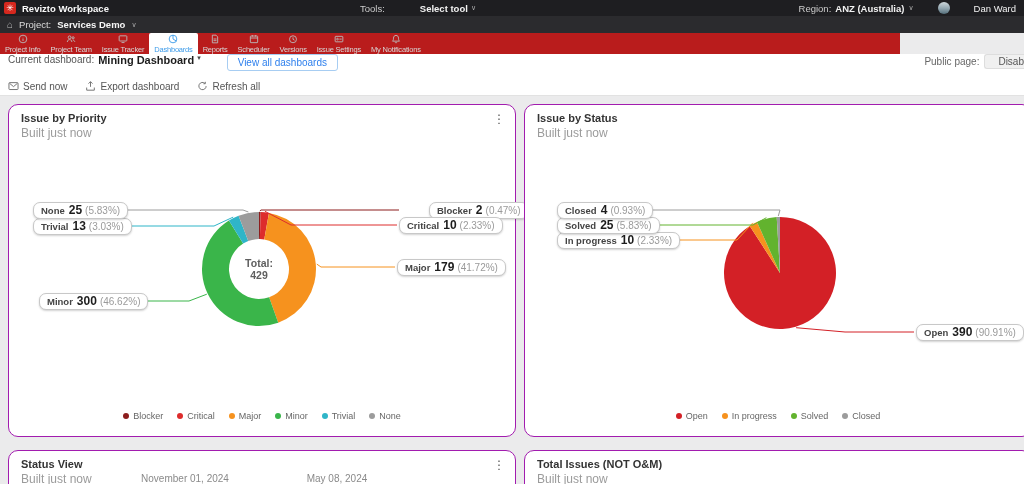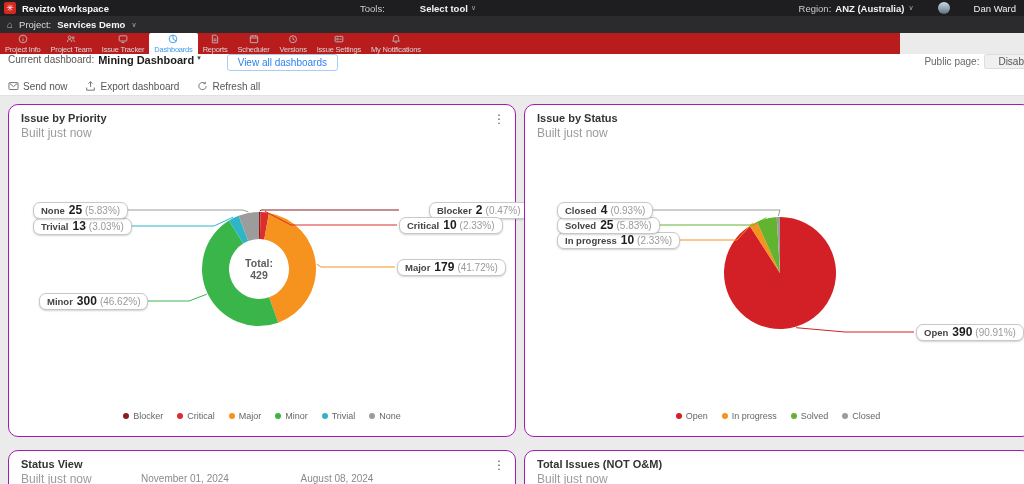--- a/index.html
+++ b/index.html
@@ -359,21 +359,21 @@
     </section>
 
     <section class="card card-c">
       <div class="chead">
         <div class="ctitle">Status View</div>
         <div class="csub">Built just now</div>
       </div>
       <span class="kebab">⋮</span>
       <div class="labels-layer" id="c2-dates">
           <div class="xdate" style="left: 176px;">November 01, 2024</div>
-          <div class="xdate" style="left: 328px;">August 08, 2024</div>
+          <div class="xdate" style="left: 328px;">May 08, 2024</div>
         </div>
     </section>
 
     <section class="card card-d">
       <div class="chead">
         <div class="ctitle">Total Issues (NOT O&amp;M)</div>
         <div class="csub">Built just now</div>
       </div>
     </section>
 

